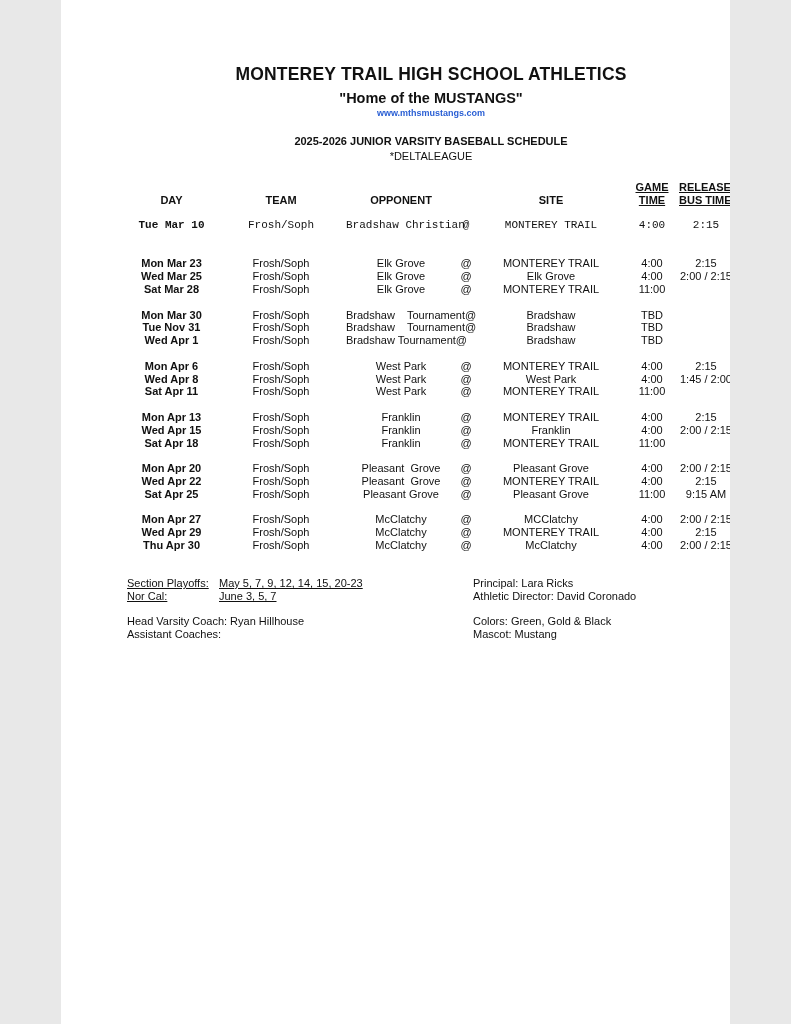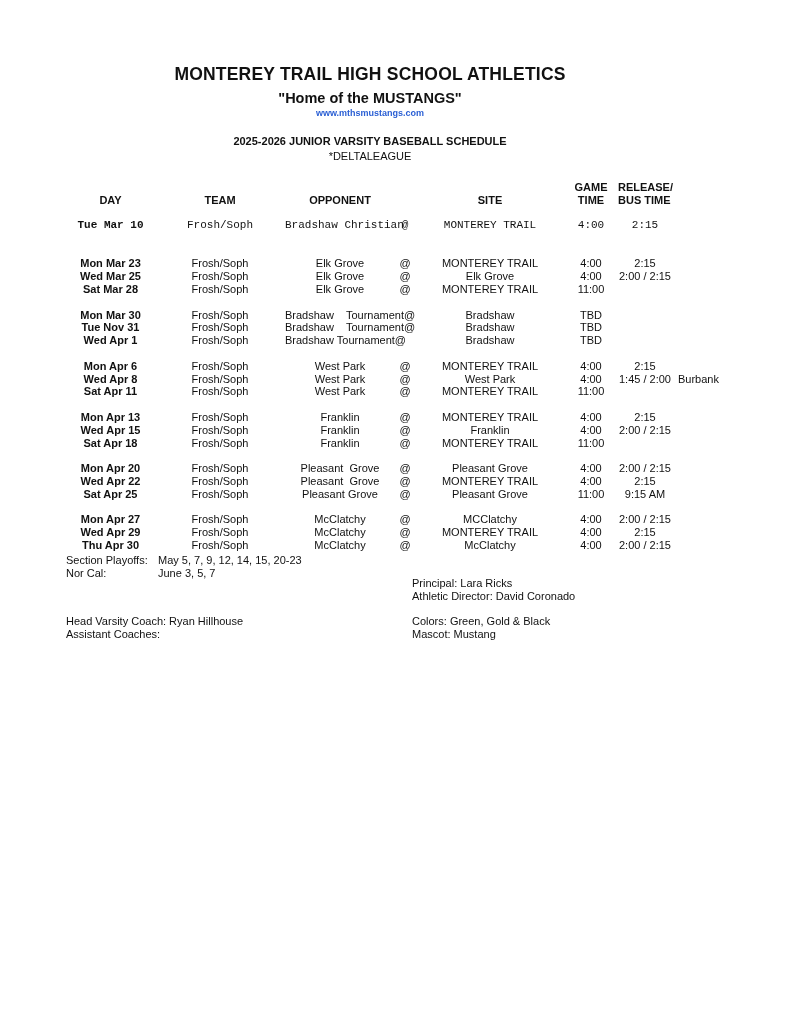--- a/index.html
+++ b/index.html
@@ -1,50 +1,50 @@
 <!DOCTYPE html>
 <html><head>
 <meta charset="utf-8">
 <style>
   html,body { margin:0; padding:0; background:#e8e8e8; }
   .page {
-    position:relative; width:791px; height:1024px; background:#ffffff;
+    position:relative; width:669px; height:1024px; background:#ffffff;
     font-family:"Liberation Sans", sans-serif; color:#111111; overflow:hidden;
     margin:0 auto;
   }
   
   .doc-header { position:absolute; top:64px; left:0; width:740px; text-align:center; }
   .school  { font-size:17.5px; font-weight:700; letter-spacing:0.2px; }
   .motto   { font-size:14.5px; font-weight:700; margin-top:5px; }
   .website { font-size:9px; font-weight:700; color:#2a5fd4; margin-top:2px; cursor:pointer; }
   .sched-title { font-size:11px; font-weight:700; margin-top:17px; }
   .league  { font-size:11px; font-weight:400; margin-top:3px; }
 
   
   .grid-row { display:grid; grid-template-columns:89px 130px 110px 20px 150px 52px 56px 67px; }
   .thead {
     position:absolute; top:181px; left:66px; width:674px;
     font-size:11px; font-weight:700; align-items:end;
   }
   .thead .c { text-align:center; line-height:13px; }
-  .stack { display:flex; flex-direction:column; }
+  .stack { display:flex; flex-direction:column;text-decoration:underline; }
   .stack.center { align-items:center; }
   .stack.left { align-items:flex-start; text-align:right; padding-left:1px; }
 
   .tbody { position:absolute; top:219px; left:66px; width:674px; font-size:11px; }
   .row { line-height:12.8px; height:12.8px; }
   .row .c { text-align:center; white-space:pre; overflow:visible; }
   .row .day { font-weight:700; }
   .row .note { text-align:left; padding-left:5px; }
   .group { margin-bottom:12.8px; }
   .group.big-gap { margin-bottom:25.6px;font-family:Liberation Mono, monospace; }
 
   
   .fblock { position:absolute; font-size:11px; line-height:13px; }
-  .f-playoffs { top:554px; left:66px; }
+  .f-playoffs { top:577px; left:66px;text-decoration:underline; }
   .f-grid { display:grid; grid-template-columns:92px auto; }
   .f-admin { top:577px; left:412px; }
   .f-coaches { top:615px; left:66px; }
   .f-school { top:615px; left:412px; }
 </style>
 </head>
 <body>
 
 <div class="page">
 

